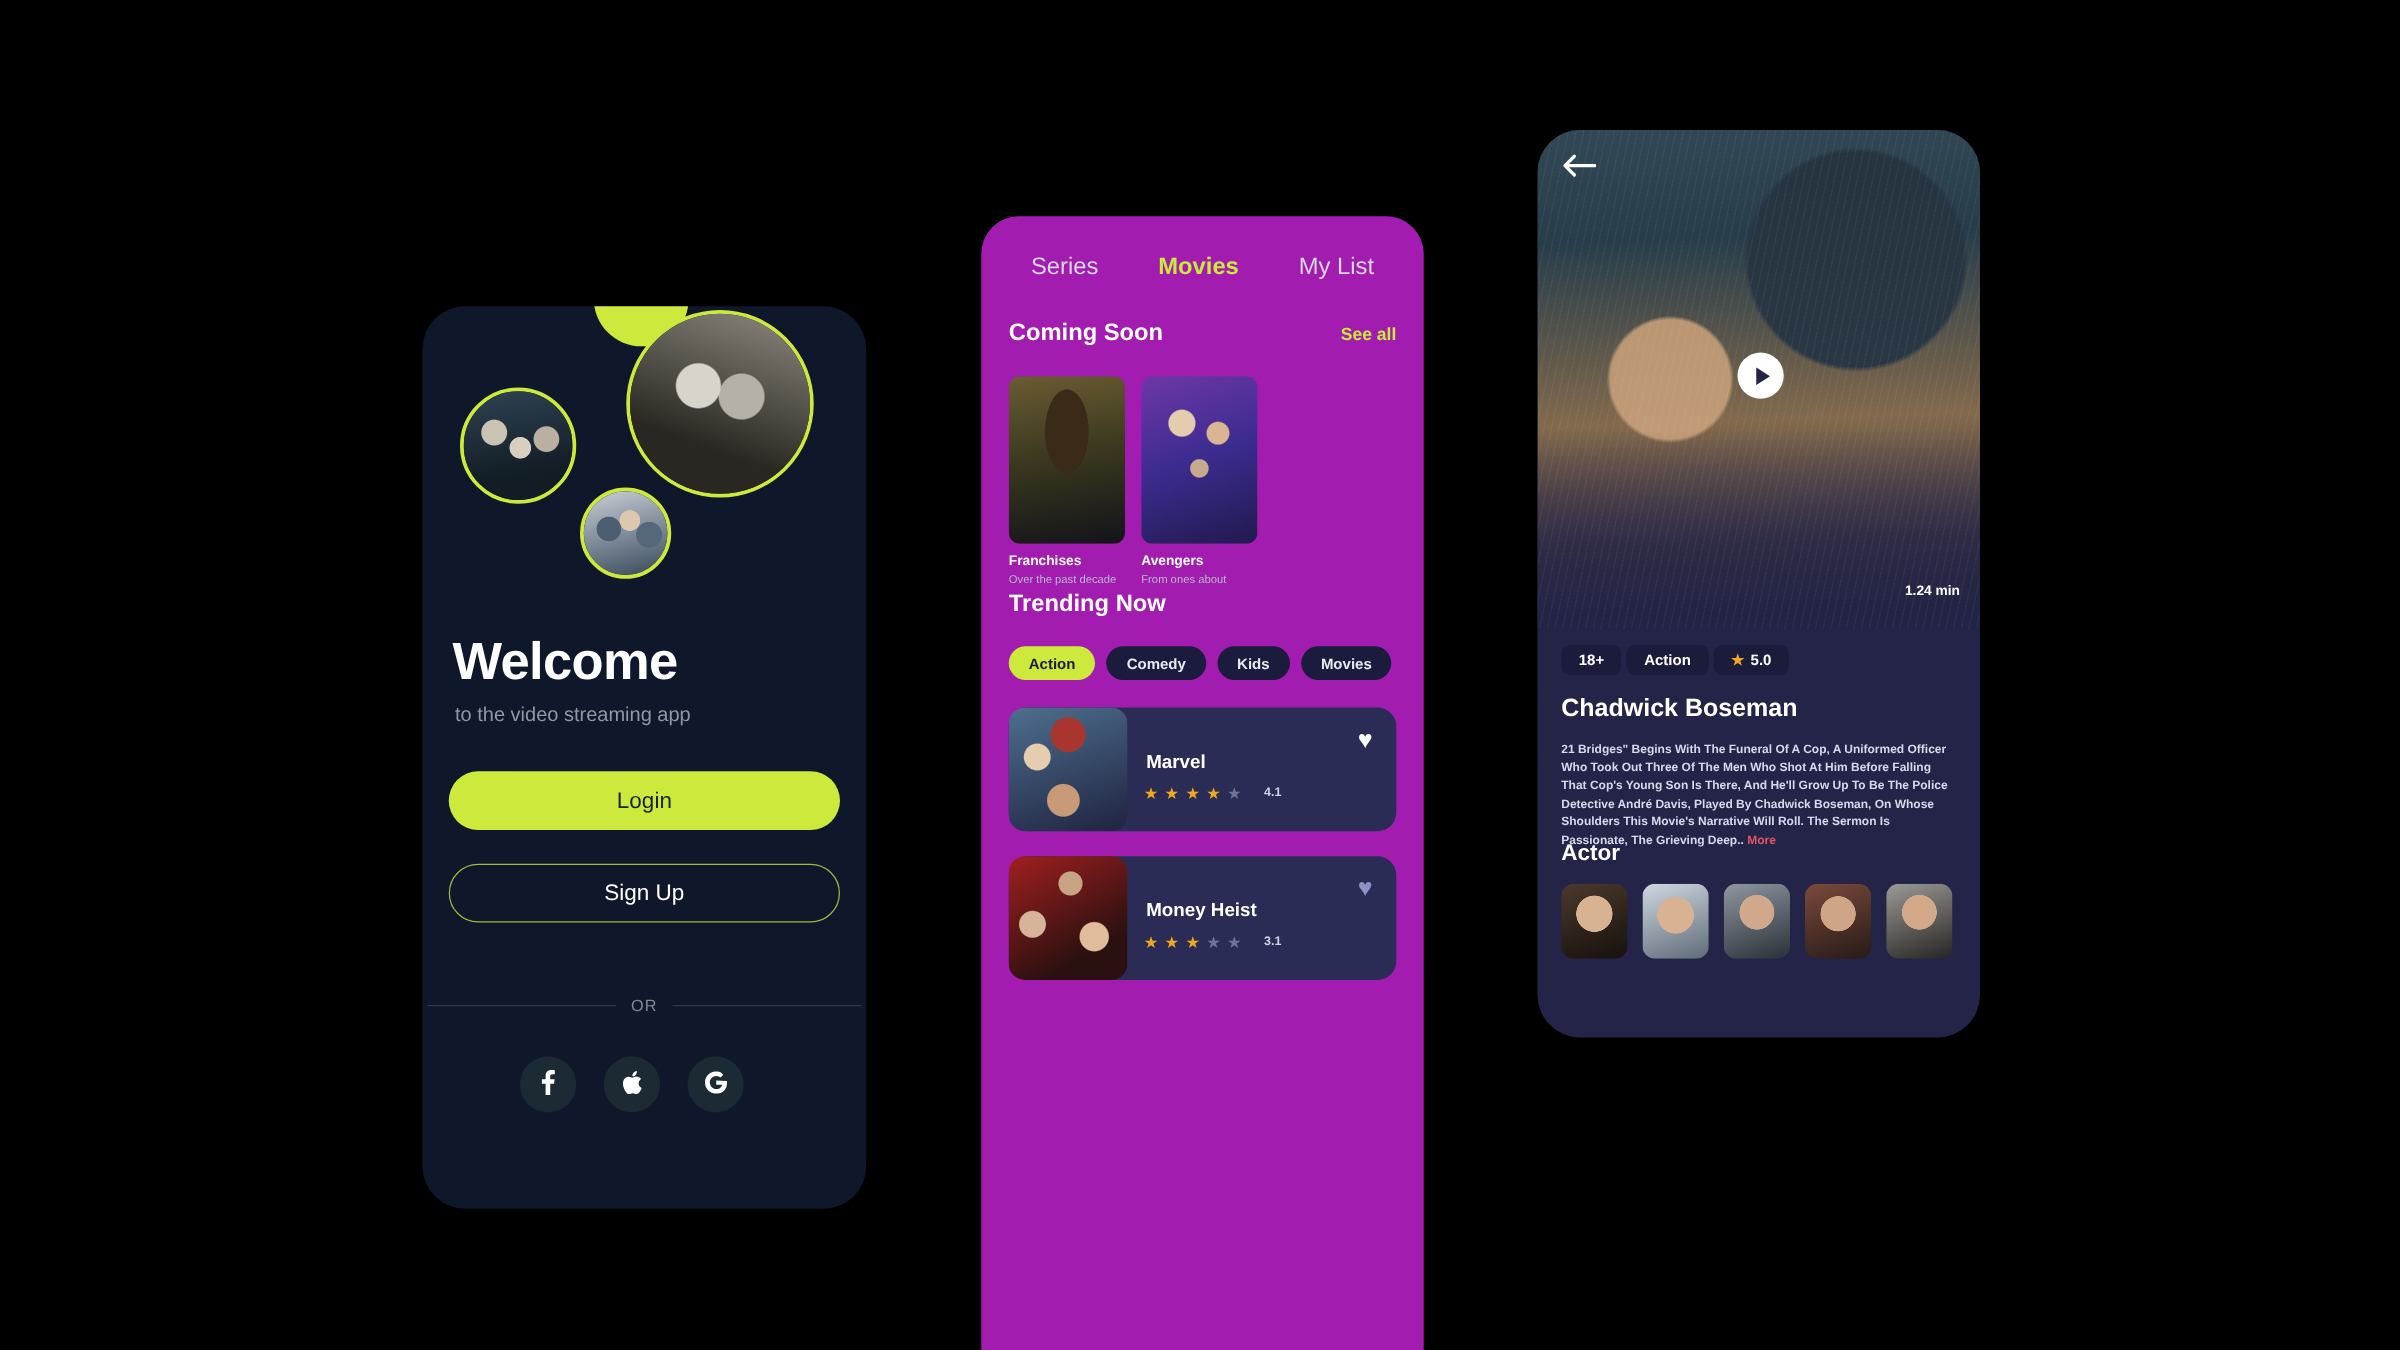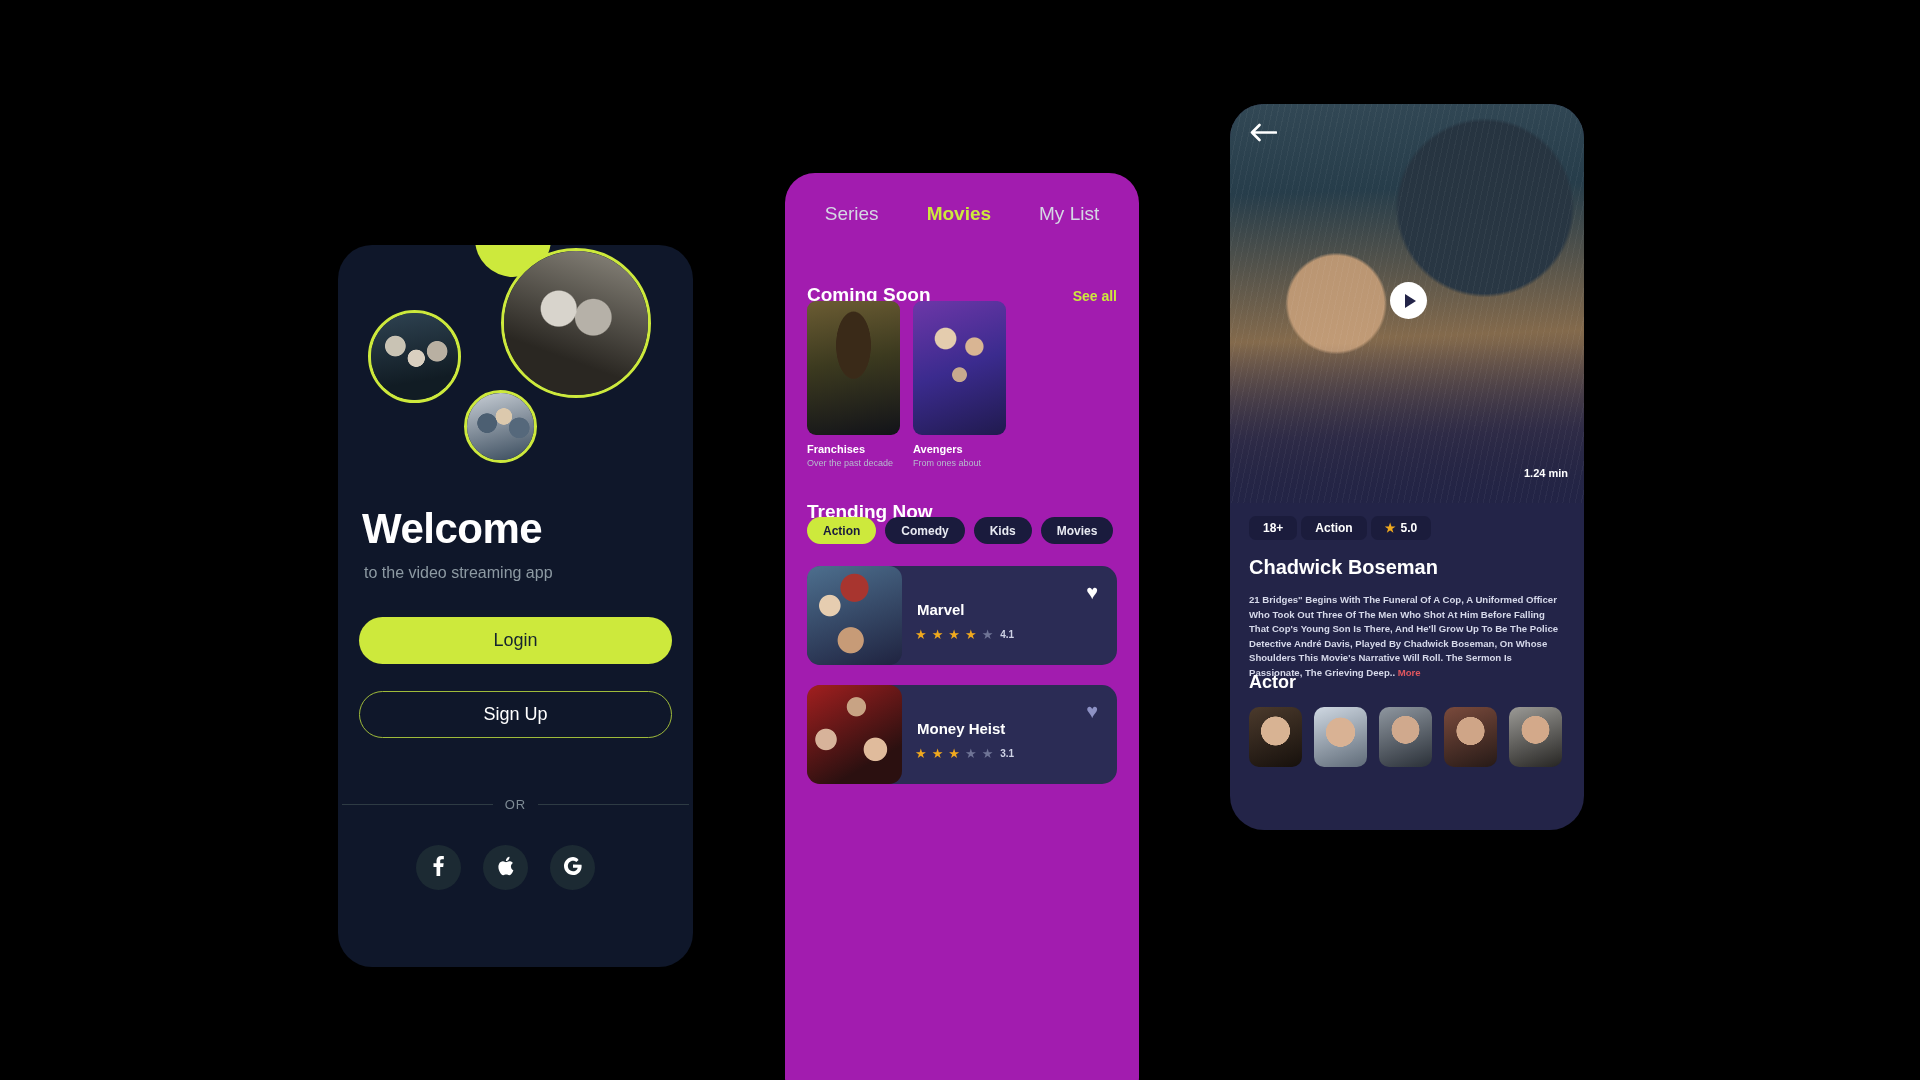--- a/index.html
+++ b/index.html
@@ -97,21 +97,21 @@
     display:flex; justify-content:center; gap:48px;
   }
   .tab{
     font-size:19px; color:#d5d8e4; background:none; border:none;
     cursor:pointer; font-family:"Liberation Sans", sans-serif;
   }
   .tab.active{ color:#cde93c; font-weight:bold; }
 
   .sec-head{
     position:absolute; left:0; width:354px; padding:0 22px;
-    display:flex; align-items:baseline; justify-content:space-between;margin-top:28px;
+    display:flex; align-items:baseline; justify-content:space-between;
   }
   .sec-head.coming{ top:83px; }
   .sec-title{ font-size:19px; font-weight:bold; color:#ffffff; }
   .see-all{ font-size:14px; font-weight:bold; color:#cde93c; background:none; border:none; cursor:pointer; font-family:"Liberation Sans", sans-serif; }
 
   .poster-row{
     position:absolute; left:22px; top:128px; width:332px;
     display:flex; gap:13px;
   }
   .poster-cell{ width:93px; }
@@ -182,21 +182,21 @@
   .trend-name{
     position:absolute; left:110px; top:35px;
     font-size:15px; font-weight:bold; color:#ffffff;
   }
   .trend-rate{
     position:absolute; left:108px; top:62px;
     display:flex; align-items:center; gap:5px;
   }
   .star{ font-size:13px; color:#f0a91e; line-height:1; }
   .star.off{ color:#6f7496; }
-  .rate-num{ margin-left:2px; font-size:10px; font-weight:bold; color:#cfd3e6; }
+  .rate-num{ margin-left:13px; font-size:10px; font-weight:bold; color:#cfd3e6; }
   .fav-btn{
     position:absolute; right:19px; top:16px;
     background:none; border:none; cursor:pointer;
     font-size:20px; line-height:1; color:#ffffff;
   }
   .fav-btn.dim{ color:#8d91c4; }
 
   
   .phone-detail{
     position:absolute; left:1230px; top:104px; width:354px; height:726px;

